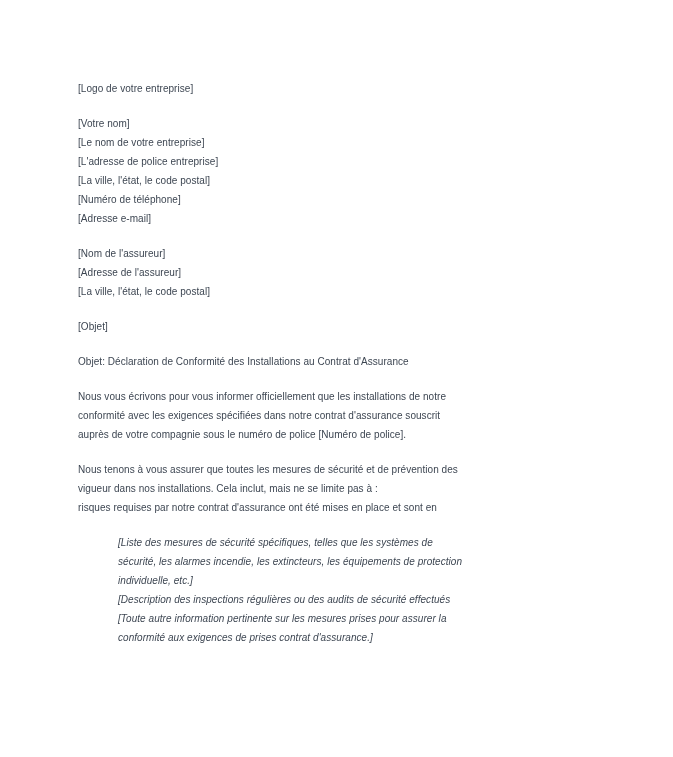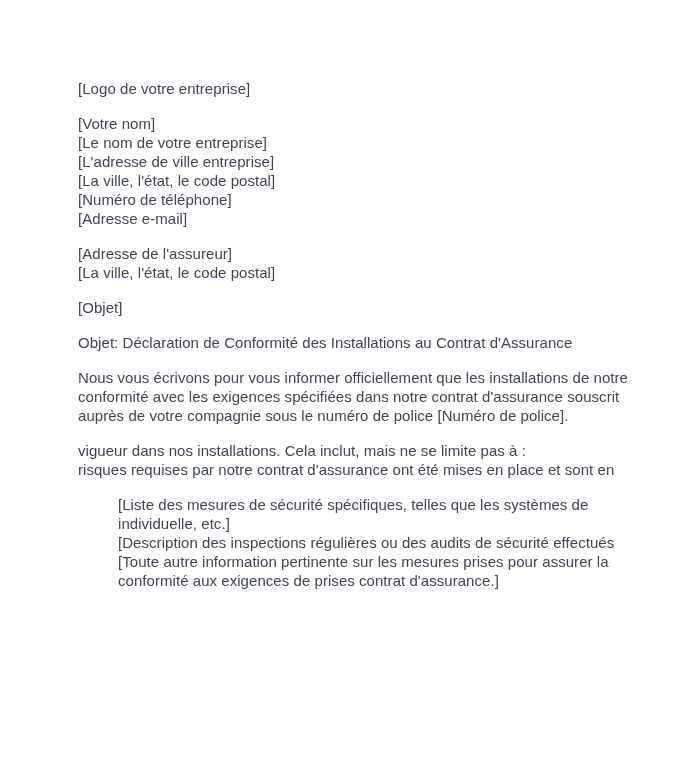--- a/index.html
+++ b/index.html
@@ -7,32 +7,33 @@
     padding: 0;
     background: #ffffff;
   }
   .page {
     position: relative;
     width: 673px;
     height: 757px;
     background: #ffffff;
     overflow: hidden;
     font-family: "Liberation Sans", "DejaVu Sans", sans-serif;
-    font-size: 15px;
+    font-size: 10px;
     color: #3d4652;
     letter-spacing: 0.05px;
   }
   .content {
     padding: 79px 78px 0 78px;
   }
   .block {
     margin: 0 0 16px 0;
   }
   .block:last-child {
     margin-bottom: 0;
+    font-style: italic;
   }
   .line {
     line-height: 19px;
     white-space: pre;
   }
   .indented {
     padding-left: 40px;
   }
 </style>
 </head>
@@ -41,54 +42,57 @@
 <div class="page">
   <div class="content">
 
     <div class="block">
       <div class="line">[Logo de votre entreprise]</div>
     </div>
 
     <div class="block">
       <div class="line">[Votre nom]</div>
       <div class="line">[Le nom de votre entreprise]</div>
-      <div class="line">[L'adresse de ville entreprise]</div>
+      <div class="line">[L'adresse de police entreprise]</div>
       <div class="line">[La ville, l'état, le code postal]</div>
       <div class="line">[Numéro de téléphone]</div>
       <div class="line">[Adresse e-mail]</div>
     </div>
 
     <div class="block">
+      <div class="line">[Nom de l'assureur]</div>
       <div class="line">[Adresse de l'assureur]</div>
       <div class="line">[La ville, l'état, le code postal]</div>
     </div>
 
     <div class="block">
       <div class="line">[Objet]</div>
     </div>
 
     <div class="block">
       <div class="line">Objet: Déclaration de Conformité des Installations au Contrat d'Assurance</div>
     </div>
 
 
     <div class="block">
       <div class="line">Nous vous écrivons pour vous informer officiellement que les installations de notre</div>
       <div class="line">conformité avec les exigences spécifiées dans notre contrat d'assurance souscrit</div>
       <div class="line">auprès de votre compagnie sous le numéro de police [Numéro de police].</div>
     </div>
 
     <div class="block">
+      <div class="line">Nous tenons à vous assurer que toutes les mesures de sécurité et de prévention des</div>
       <div class="line">vigueur dans nos installations. Cela inclut, mais ne se limite pas à :</div>
       <div class="line">risques requises par notre contrat d'assurance ont été mises en place et sont en</div>
     </div>
 
     <div class="block indented">
       <div>
         <div class="line">[Liste des mesures de sécurité spécifiques, telles que les systèmes de</div>
+        <div class="line">sécurité, les alarmes incendie, les extincteurs, les équipements de protection</div>
         <div class="line">individuelle, etc.]</div>
       </div>
       <div>
         <div class="line">[Description des inspections régulières ou des audits de sécurité effectués</div>
       </div>
       <div>
         <div class="line">[Toute autre information pertinente sur les mesures prises pour assurer la</div>
         <div class="line">conformité aux exigences de prises contrat d'assurance.]</div>
       </div>
     </div>

